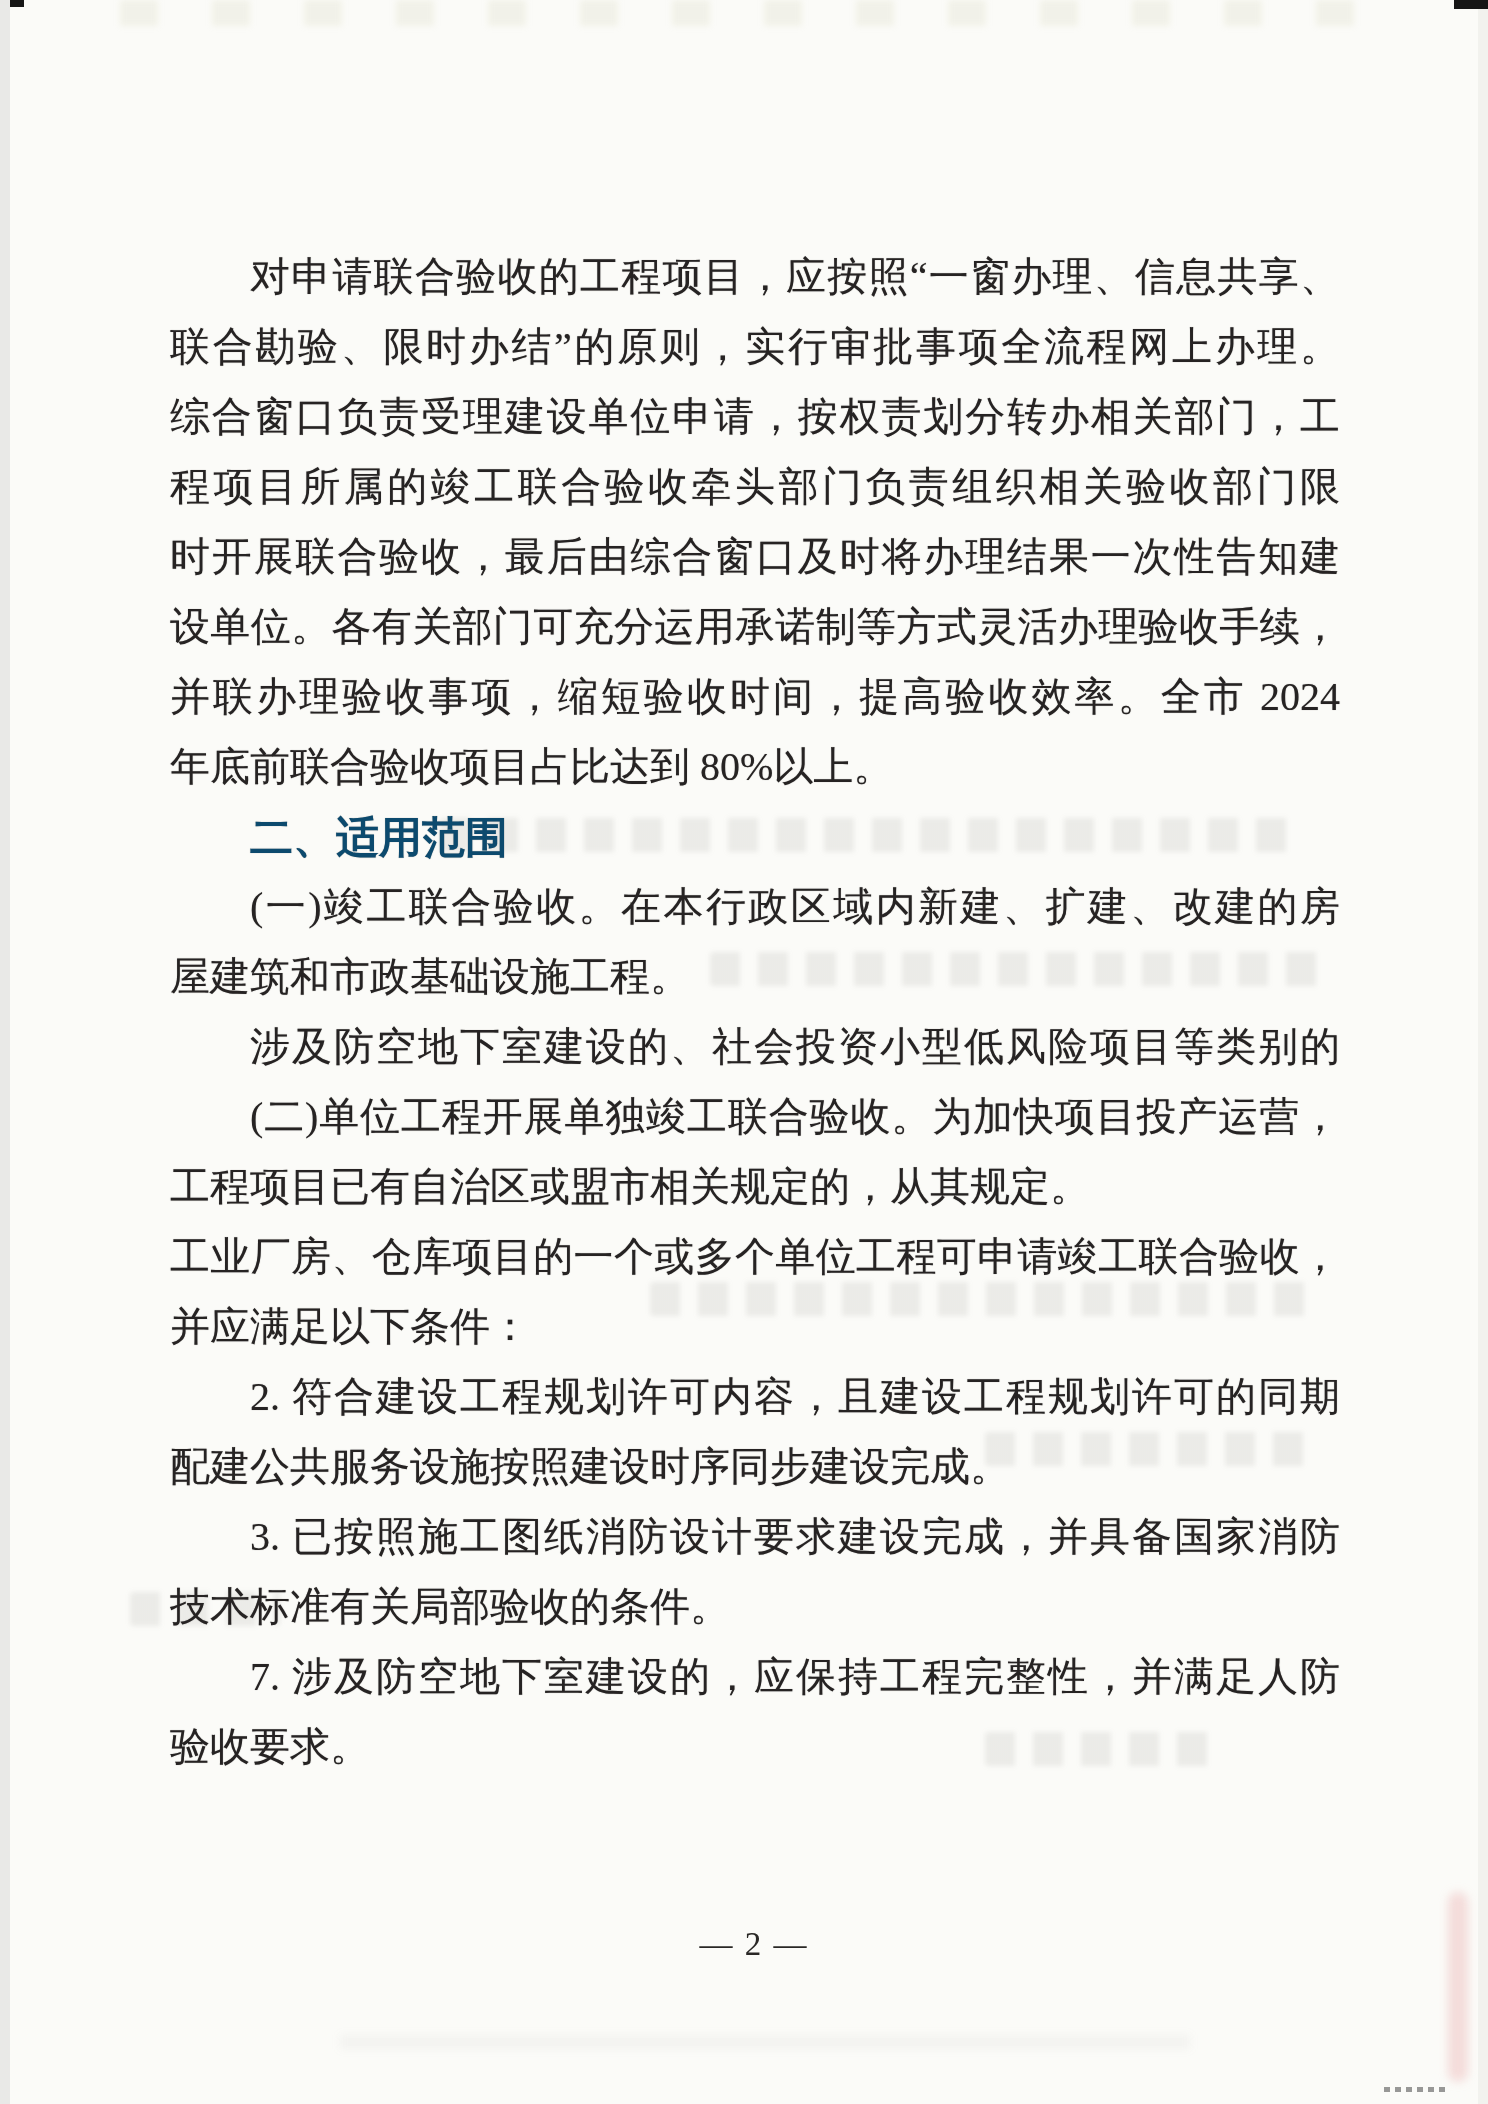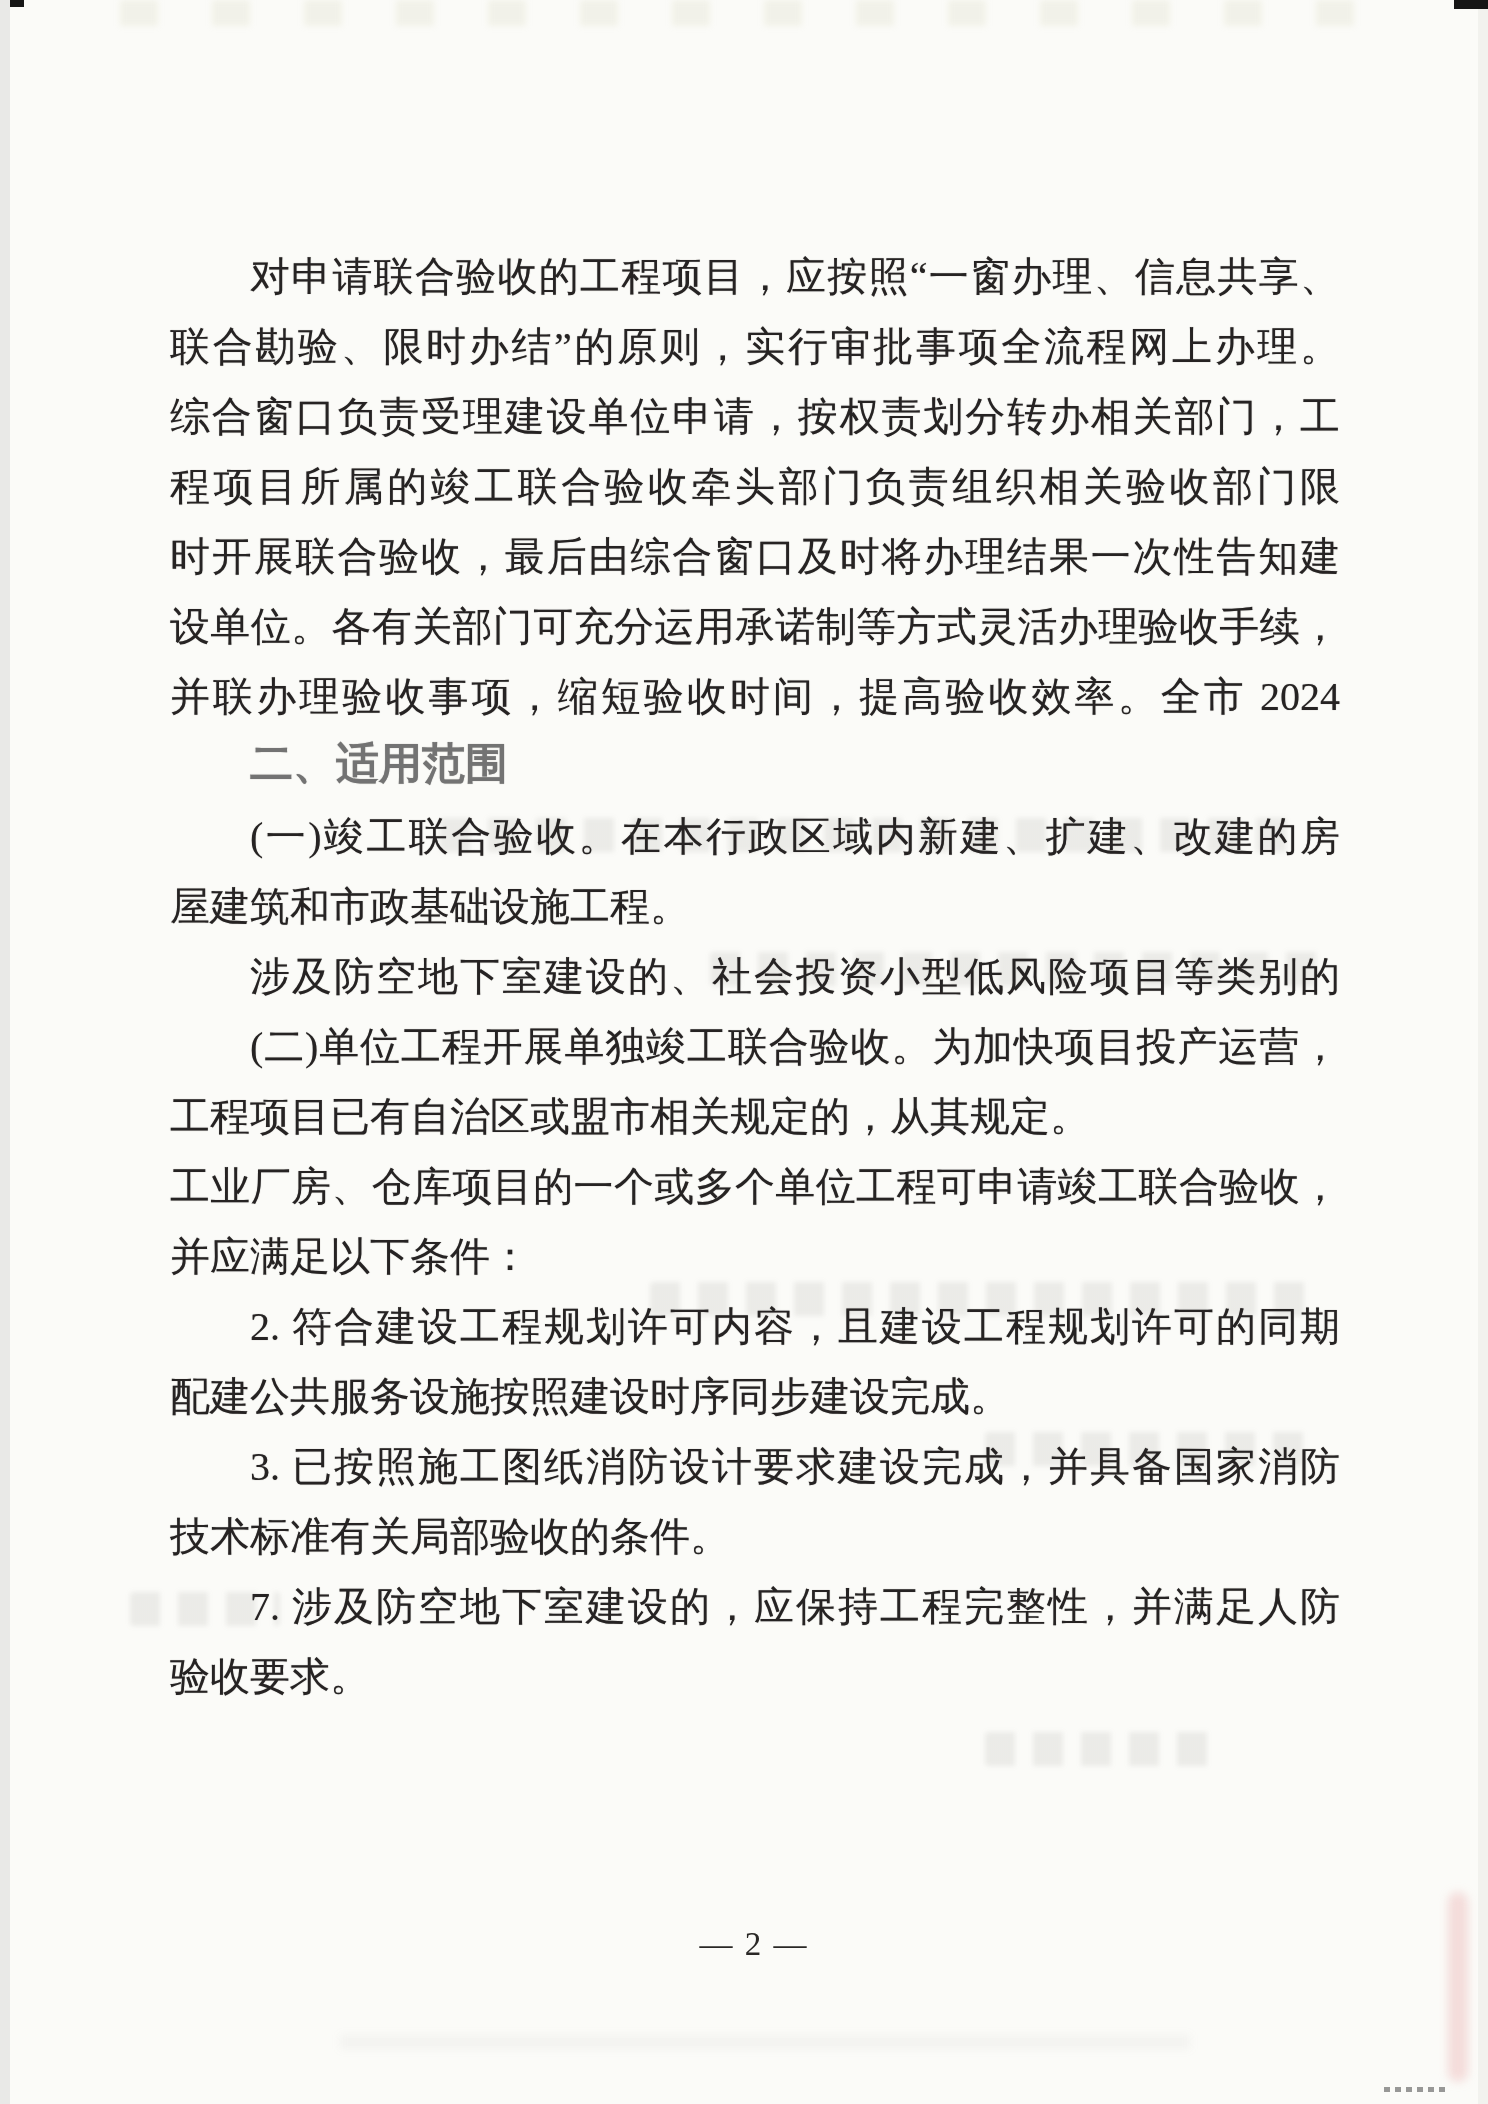--- a/index.html
+++ b/index.html
@@ -30,24 +30,24 @@
     text-shadow: 0 0 1px rgba(45,42,40,0.45);
   }
   .line.justify {
     white-space: normal;
     text-align: justify;
     text-align-last: justify;
     text-justify: inter-character;
   }
   .line.indent { text-indent: 80px; }
   .line.heading {
-    font-family: Liberation Mono, monospace;
+    font-family: Liberation Sans, sans-serif;
     font-weight: 700;
     font-size: 43px;
-    color: #737373;
+    color: #0c4a6e;
   }
   
   .footer {
     position: absolute;
     left: 0; top: 1926px; width: 1488px;
     text-align: center;
     font-size: 33px;
     color: #2a2826;
     letter-spacing: 2px;
   }
@@ -111,20 +111,21 @@
   <div class="artifact bottom-dashes"></div>
 
   <div class="text-block">
     <div class="line justify indent">对申请联合验收的工程项目，应按照“一窗办理、信息共享、</div>
     <div class="line justify">联合勘验、限时办结”的原则，实行审批事项全流程网上办理。</div>
     <div class="line justify">综合窗口负责受理建设单位申请，按权责划分转办相关部门，工</div>
     <div class="line justify">程项目所属的竣工联合验收牵头部门负责组织相关验收部门限</div>
     <div class="line justify">时开展联合验收，最后由综合窗口及时将办理结果一次性告知建</div>
     <div class="line justify">设单位。各有关部门可充分运用承诺制等方式灵活办理验收手续，</div>
     <div class="line justify">并联办理验收事项，缩短验收时间，提高验收效率。全市 2024</div>
+    <div class="line">年底前联合验收项目占比达到 80%以上。</div>
     <div class="line heading indent">二、适用范围</div>
     <div class="line justify indent">(一)竣工联合验收。在本行政区域内新建、扩建、改建的房</div>
     <div class="line">屋建筑和市政基础设施工程。</div>
     <div class="line justify indent">涉及防空地下室建设的、社会投资小型低风险项目等类别的</div>
     <div class="line justify indent">(二)单位工程开展单独竣工联合验收。为加快项目投产运营，</div>
     <div class="line">工程项目已有自治区或盟市相关规定的，从其规定。</div>
     <div class="line justify">工业厂房、仓库项目的一个或多个单位工程可申请竣工联合验收，</div>
     <div class="line">并应满足以下条件：</div>
     <div class="line justify indent">2. 符合建设工程规划许可内容，且建设工程规划许可的同期</div>
     <div class="line">配建公共服务设施按照建设时序同步建设完成。</div>

